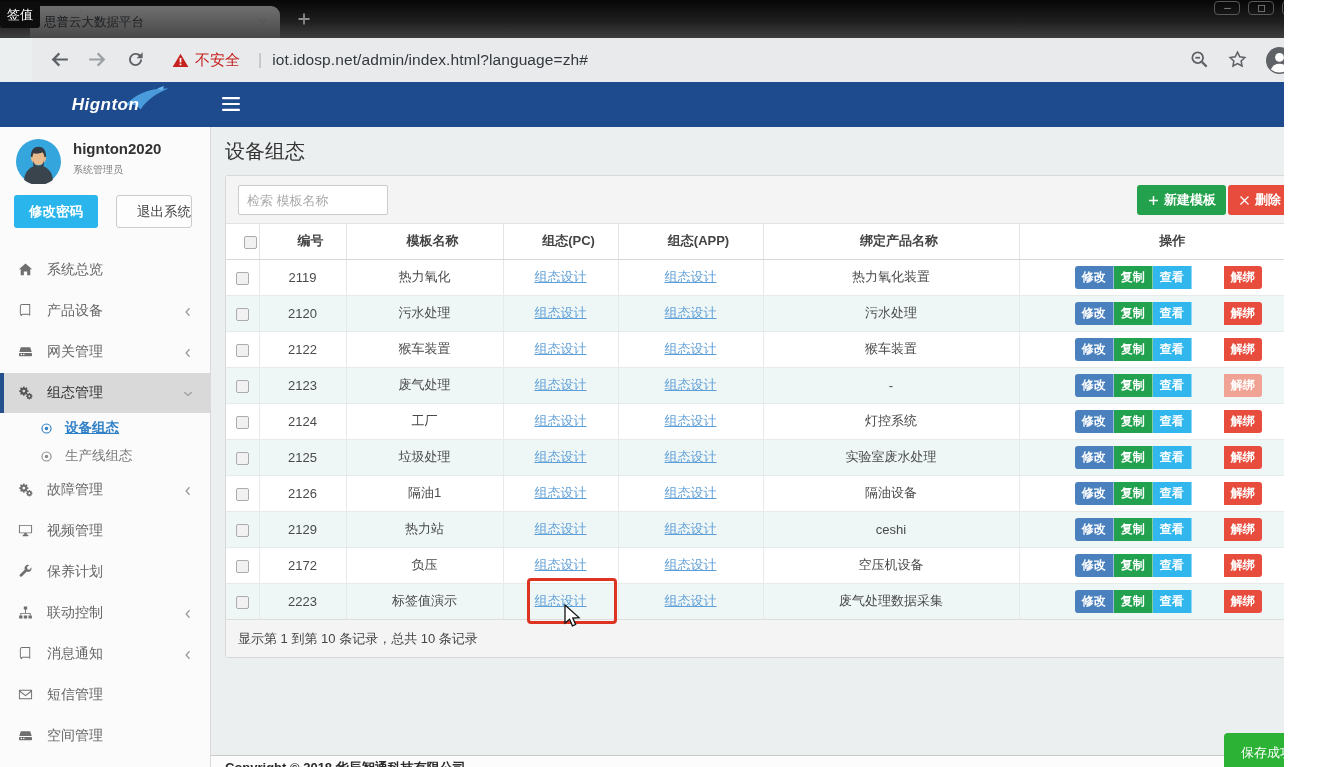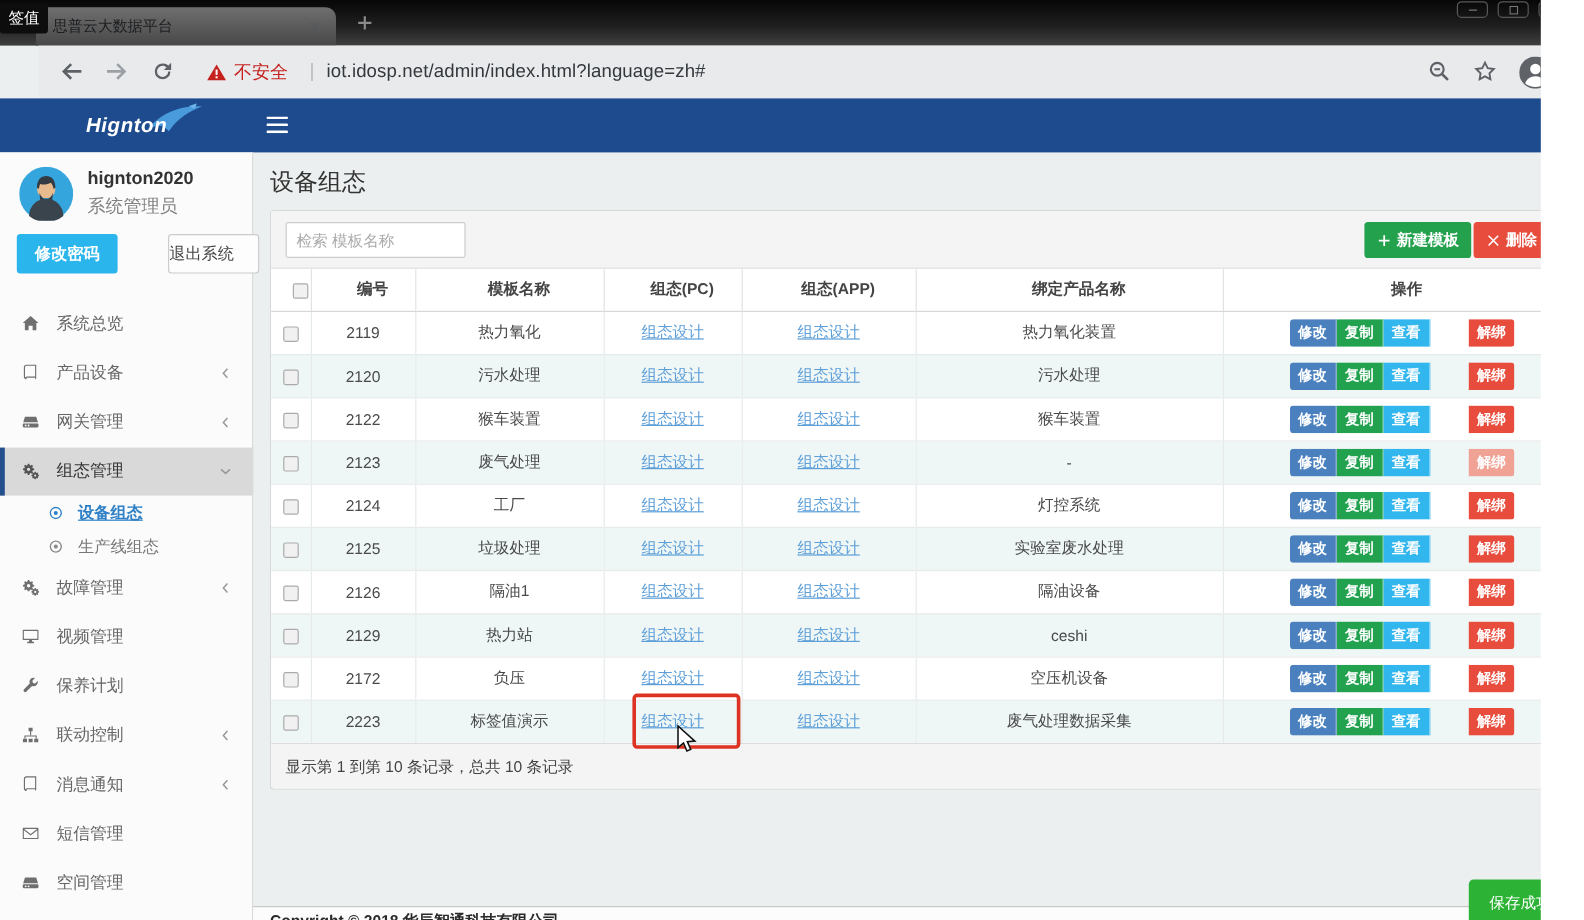--- a/index.html
+++ b/index.html
@@ -50,25 +50,25 @@
   .brand-swoosh { position:absolute; left:118px; top:4px; z-index:1; }
   .hamburger { position:absolute; left:222px; top:15px; width:18px; height:15px; color:#fff; }
   .home-btn { position:absolute; right:13px; top:14px; width:17px; height:17px; color:#fff; }
   .home-btn svg { width:17px; height:17px; }
 
   
   .sidebar { position:absolute; left:0; top:127px; width:211px; height:640px; background:#fbfbfb;
     border-right:1px solid #d9d9d9; }
   .user-avatar { position:absolute; left:16px; top:12px; width:45px; height:45px; }
   .user-name { position:absolute; left:73px; top:13px; font-size:15px; font-weight:bold; color:#333; }
-  .user-role { position:absolute; left:73px; top:36px; font-size:15px; color:#808080; }
+  .user-role { position:absolute; left:73px; top:36px; font-size:10px; color:#808080; }
   .btn-pass { position:absolute; left:14px; top:68px; width:84px; height:33px; background:var(--c-primary_button,#2ab5ec);
     color:#fff; font-size:13.5px; font-weight:bold; border:none; border-radius:3px; text-align:center; line-height:33px; }
   .btn-logout { position:absolute; left:116px; top:68px; width:76px; height:33px; background:#fdfdfd;
-    color:#444; font-size:13.5px; border:1px solid #ccc; border-radius:3px; text-align:left; line-height:31px;margin-left:24px; }
+    color:#444; font-size:13.5px; border:1px solid #ccc; border-radius:3px; text-align:right; line-height:31px; }
   .menu { position:absolute; left:0; top:123px; width:211px; }
   .menu-item { position:relative; height:40px; margin-bottom:1px; display:flex; align-items:center; padding-left:18px; cursor:default; }
   .menu-item .mi { width:17px; height:16px; color:#6f6f6f; flex:0 0 17px; }
   .menu-item .mi svg { width:15px; height:15px; }
   .menu-item .ml { margin-left:12px; font-size:14px; color:#666; }
   .menu-item .chev { position:absolute; right:16px; top:13px; width:13px; height:13px; color:#999; }
   .menu-item .chev svg { width:12px; height:12px; }
   .menu-item.active { background:#d9d9d9; border-left:4px solid #234f8d; padding-left:14px; }
   .menu-item.active .ml { color:#333; }
   .menu-item.active .mi { color:#555; }

